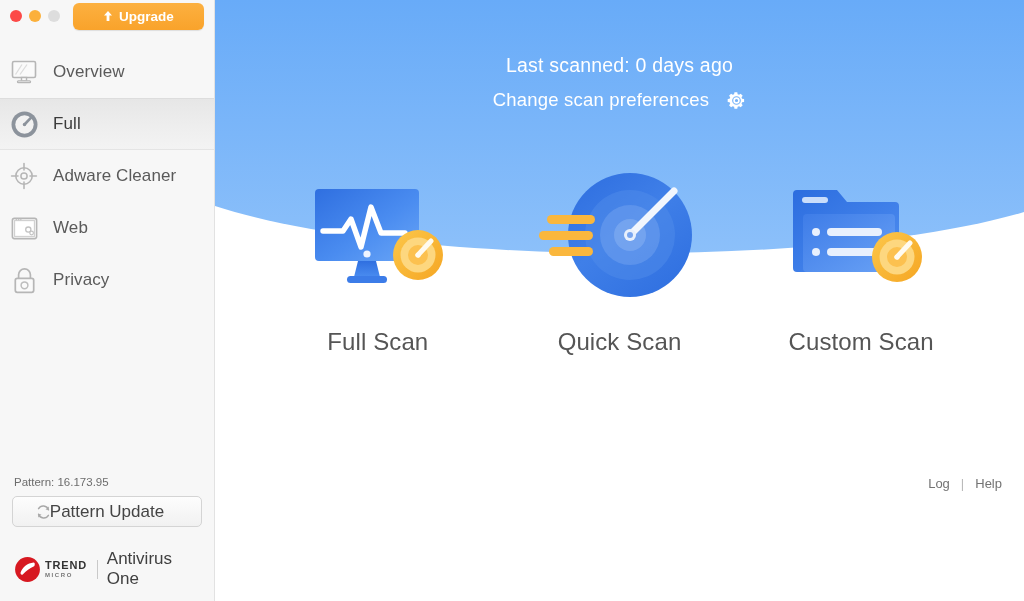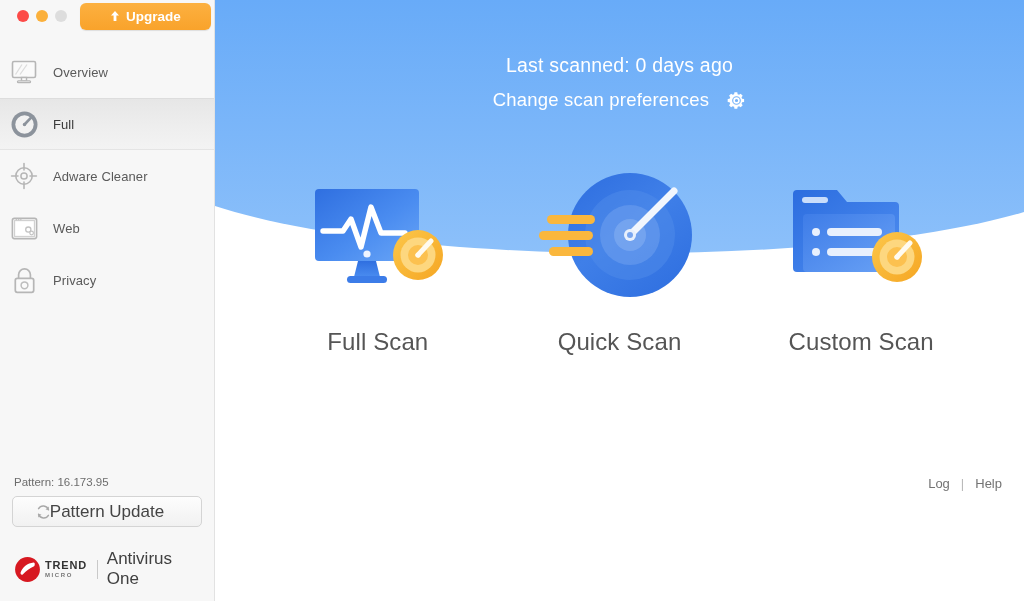--- a/index.html
+++ b/index.html
@@ -20,21 +20,21 @@
     position: relative;
     width: 215px; height: 601px;
     background: #f7f7f7;
     border-right: 1px solid #e2e2e2;
     flex: 0 0 215px;
   }
   .titlebar {
     height: 32px;
     display: flex;
     align-items: center;
-    padding-left: 17px;
+    padding-left: 10px;
   }
   .lights { display: flex; gap: 7px; align-items: center; }
   .light { width: 12px; height: 12px; border-radius: 50%; }
   .light.close  { background: #fc4a48; }
   .light.min    { background: #fbb03b; }
   .light.zoom   { background: #dddddd; }
 
   .upgrade-btn {
     margin-left: 13px;
     width: 131px; height: 27px;
@@ -72,21 +72,21 @@
   .nav-item.active {
     background: linear-gradient(180deg, #e6e6e6 0%, #eeeeee 55%, #f3f3f3 100%);
     box-shadow: inset 0 1px 0 #dddddd, inset 0 -1px 0 #e4e4e4;
   }
   .nav-icon {
     width: 30px; height: 30px;
     flex: 0 0 30px;
     display: flex; align-items: center; justify-content: center;
   }
   .nav-label {
-    font-size: 13px;
+    font-size: 17px;
     color: #5a5a5a;
     letter-spacing: 0.1px;
   }
   .nav-item.active .nav-label { color: #3b3b3b; }
 
   
   .sb-footer {
     position: absolute;
     left: 0; bottom: 0;
     width: 215px;

